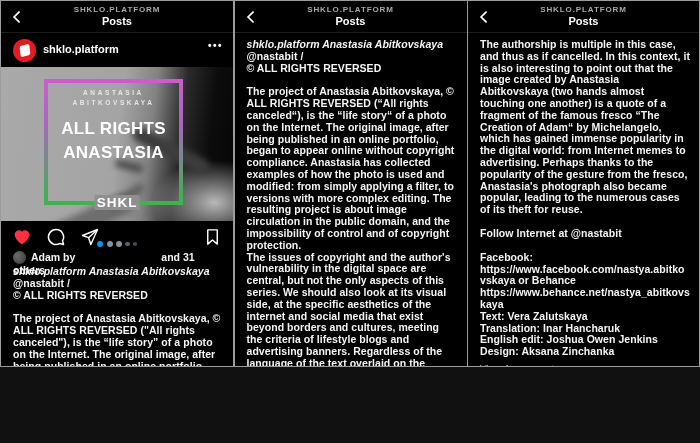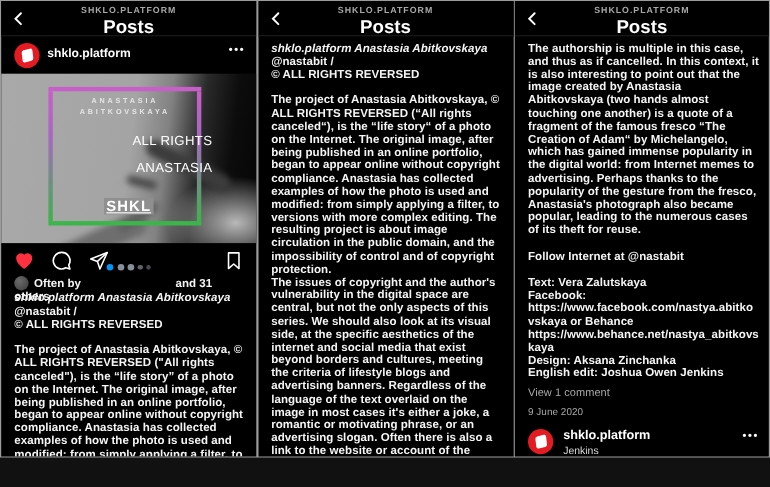--- a/index.html
+++ b/index.html
@@ -1,30 +1,30 @@
 <!DOCTYPE html>
 <html><head>
 <meta charset="utf-8">
 <style>
   html,body{margin:0;padding:0;background:#111;}
-  .stage{position:relative;width:700px;height:416px;background:#9b9b9b;
+  .stage{position:relative;width:700px;height:367px;background:#9b9b9b;
          font-family:"Liberation Sans",sans-serif;overflow:hidden;
          border:1px solid #9b9b9b;box-sizing:border-box;}
   .panel{position:absolute;top:0;height:441px;background:#000;overflow:hidden;color:#f5f5f5;}
   .p1{left:0;width:232px;}
   .p2{left:233.5px;width:232px;}
   .p3{left:467px;width:231px;}
 
   
   .header{position:absolute;top:0;left:0;right:0;height:31px;background:#000;
           border-bottom:1px solid #1d1d1d;z-index:4;}
   .h-small{position:absolute;top:4px;left:0;right:0;text-align:center;
            font-size:8px;font-weight:700;letter-spacing:.9px;color:#a8a8a8;}
   .h-title{position:absolute;top:14px;left:0;right:0;text-align:center;
-           font-size:17px;font-weight:700;color:#fff;}
+           font-size:11px;font-weight:700;color:#fff;}
   .back{position:absolute;left:9px;top:8px;}
 
   
   .postrow{position:absolute;left:0;right:0;height:30px;}
   .p1 .postrow{top:35px;}
   .avatar{position:absolute;width:23px;height:23px;border-radius:50%;background:#e31b23;
           display:flex;align-items:center;justify-content:center;overflow:hidden;}
   .avatar .glyph{width:10px;height:11px;background:#fff;border-radius:2px;
                  transform:rotate(-14deg) skewX(-7deg);}
   .uname{position:absolute;left:42px;top:7px;font-size:11px;font-weight:700;color:#fff;}
@@ -37,24 +37,24 @@
       linear-gradient(97deg,#a9a9a9 0%,#a4a4a4 50%,#828282 63%,#2a2a2a 75%,#0c0c0c 87%,#050505 100%);}
   .shape{position:absolute;filter:blur(3px);}
   .arm-upper{left:128px;top:76px;width:84px;height:15px;background:#3c3c3c;border-radius:8px;transform:rotate(27deg);}
   .hand-upper{left:114px;top:95px;width:28px;height:8px;background:#4a4a4a;border-radius:4px;transform:rotate(14deg);}
   .arm-lower{left:14px;top:148px;width:124px;height:22px;background:#6e6e6e;border-radius:11px;transform:rotate(-25deg);}
   .hand-lower{left:104px;top:126px;width:42px;height:9px;background:#606060;border-radius:5px;transform:rotate(-34deg);}
   .frame{position:absolute;left:43px;top:12px;width:139px;height:126px;box-sizing:border-box;
          border:4px solid;border-image:linear-gradient(180deg,#c85fc9 0%,#a767c0 35%,#3bb54a 100%) 1;}
   .artist{position:absolute;left:43px;top:21px;width:139px;text-align:center;
           font-size:6.5px;font-weight:700;letter-spacing:2.6px;line-height:9.5px;color:#e6e6e6;}
-  .bigtitle{position:absolute;left:33px;top:50px;width:159px;text-align:right;
-            font-size:12px;font-weight:400;line-height:23.5px;letter-spacing:.3px;color:#fff;}
-  .shkl{position:absolute;left:50%;top:113px;transform:translateX(-50%);background:#8f8f8f;
-        padding:0 2px;font-size:13.5px;font-weight:800;letter-spacing:1px;color:#fff;z-index:3;text-decoration:underline;}
+  .bigtitle{position:absolute;left:33px;top:50px;width:159px;text-align:center;
+            font-size:17px;font-weight:700;line-height:23.5px;letter-spacing:.3px;color:#fff;}
+  .shkl{position:absolute;left:50%;top:128px;transform:translateX(-50%);background:#8f8f8f;
+        padding:0 2px;font-size:13.5px;font-weight:800;letter-spacing:1px;color:#fff;z-index:3;}
 
   
   .actions{position:absolute;left:0;right:0;top:224px;height:24px;}
   .ic{position:absolute;top:2px;}
   .cdots{position:absolute;left:0;right:0;top:9px;text-align:center;}
   .cdots span{display:inline-block;border-radius:50%;margin:0 1.7px;vertical-align:middle;}
   .d1{width:6px;height:6px;background:#0095f6;}
   .d2,.d3{width:6px;height:6px;background:#86909a;}
   .d4{width:4.5px;height:4.5px;background:#5c6268;}
   .d5{width:3.5px;height:3.5px;background:#45494e;}
@@ -150,21 +150,21 @@
         </svg>
       <div class="cdots">
         <span class="d1"></span><span class="d2"></span><span class="d3"></span><span class="d4"></span><span class="d5"></span>
       </div>
       <svg class="ic" style="right:11px;" width="19" height="20" viewBox="0 0 24 24">
           <path d="M6 3h12v18l-6-5.2L6 21V3z" fill="none" stroke="#fff" stroke-width="1.8" stroke-linejoin="round"></path>
         </svg>
     </div>
 
     <div class="likedrow">
-      <span class="mini-av"></span><span>Often by</span><span class="redacted"></span><span class="bold">and 31 others</span>
+      <span class="mini-av"></span><span>Adam by</span><span class="redacted"></span><span class="bold">and 31 others</span>
     </div>
 
     <div class="capblock cap">
       <div class="nowrap"><span class="bold">shklo.platform</span> <span>Anastasia Abitkovskaya</span></div>
       <div>@nastabit /</div>
       <div>© ALL RIGHTS REVERSED</div>
       <div class="para">The project of Anastasia Abitkovskaya, © ALL RIGHTS REVERSED ("All rights canceled"), is the “life story” of a photo on the Internet. The original image, after being published in an online portfolio, began to appear online without copyright compliance. Anastasia has collected examples of how the photo is used and modified: from simply applying a filter, to versions with more</div>
     </div>
 
     <div class="navbar">
@@ -225,24 +225,25 @@
       <svg class="back" width="14" height="16" viewBox="0 0 24 24">
           <path d="M15.5 3.5 7 12l8.5 8.5" fill="none" stroke="#fff" stroke-width="3" stroke-linecap="round"></path>
         </svg>
       <div class="h-small">SHKLO.PLATFORM</div>
       <div class="h-title">Posts</div>
     </div>
     <div class="sheet cap">
       <div>The authorship is multiple in this case, and thus as if cancelled. In this context, it is also interesting to point out that the image created by Anastasia Abitkovskaya (two hands almost touching one another) is a quote of a fragment of the famous fresco “The Creation of Adam“ by Michelangelo, which has gained immense popularity in the digital world: from Internet memes to advertising. Perhaps thanks to the popularity of the gesture from the fresco, Anastasia's photograph also became popular, leading to the numerous cases of its theft for reuse.</div>
       <div class="para">Follow Internet at @nastabit</div>
       <div class="para">
+        <div>Facebook: https://www.facebook.com/nastya.abitkovskaya  or Behance https://www.behance.net/nastya_abitkovskaya</div>
         <div>Text: Vera Zalutskaya</div>
-        <div>Facebook: https://www.facebook.com/nastya.abitkovskaya  or Behance https://www.behance.net/nastya_abitkovskaya</div>
+        <div>Translation: Inar Hancharuk</div>
+        <div>English edit: Joshua Owen Jenkins</div>
         <div>Design: Aksana Zinchanka</div>
-        <div>English edit: Joshua Owen Jenkins</div>
       </div>
       <div class="gray viewc">View 1 comment</div>
       <div class="gray date">9 June 2020</div>
     </div>
 
     <div class="nextpost">
       <div class="avatar">
           <div class="glyph"></div>
         </div>
       <div class="uname">shklo.platform</div>

